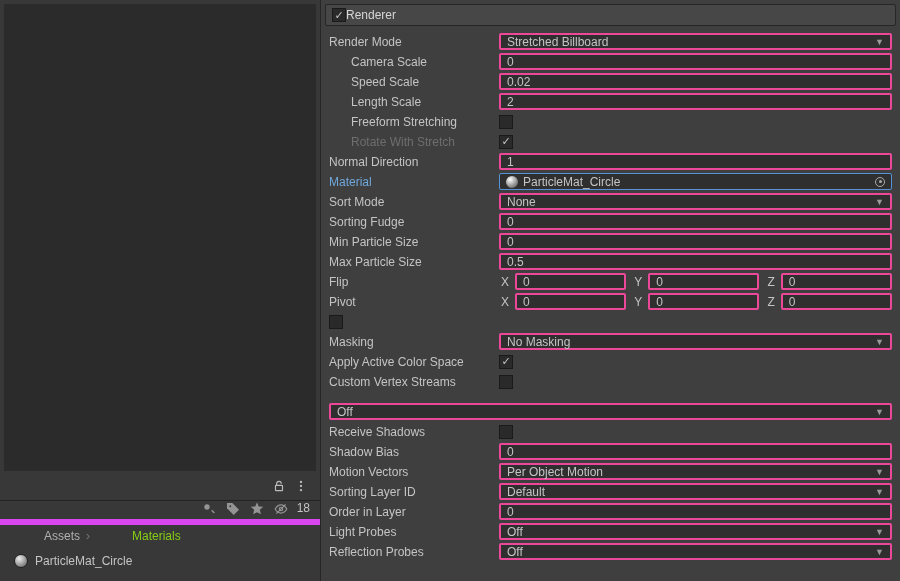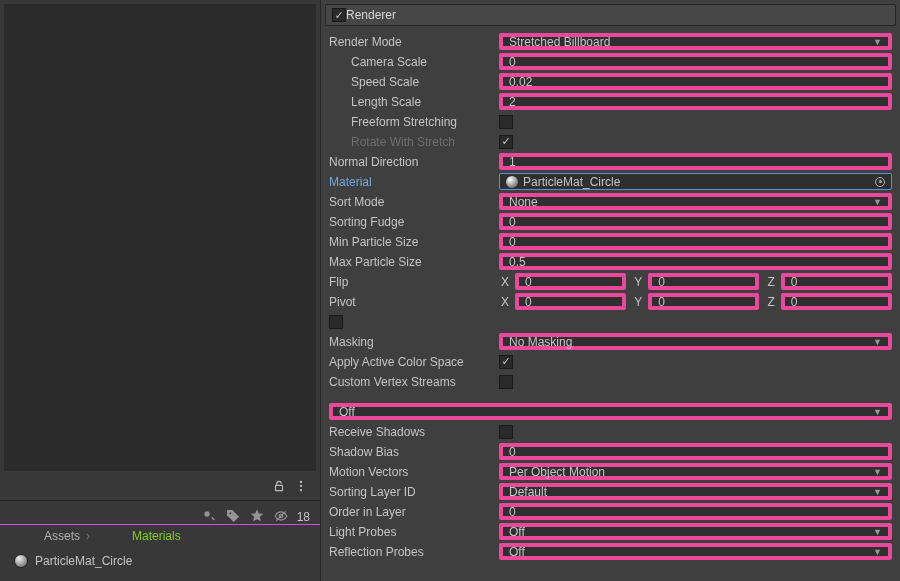--- a/index.html
+++ b/index.html
@@ -1,41 +1,41 @@
 <!DOCTYPE html>
 <html><head>
 <meta charset="utf-8">
 <style>
 * { margin:0; padding:0; box-sizing:border-box; font-family:"Segoe UI",Arial,sans-serif; font-size:12px; }
 body { background:#383838; color:#c4c4c4; width:900px; height:581px; overflow:hidden; display:flex; }
 .left-pane { width:320px; height:581px; background:#383838; display:flex; flex-direction:column; }
 .left-empty { flex:1; background:#2b2b2b; margin:4px; }
 .left-toolbar { height:26px; display:flex; justify-content:flex-end; align-items:center; gap:8px; padding-right:12px; border-bottom:1px solid #232323; }
-.left-tabs { height:24px; display:flex; justify-content:flex-end; align-items:flex-end; gap:8px; padding-right:10px; border-bottom:1px solid #d946ef; }
+.left-tabs { height:24px; display:flex; justify-content:flex-end; align-items:flex-start; gap:8px; padding-right:10px; border-bottom:6px solid #d946ef; }
 .tab-ico { width:16px; height:16px; display:flex; align-items:center; justify-content:center; opacity:.7; }
 .tab-label { color:#c4c4c4; }
 .breadcrumb { height:22px; display:flex; align-items:center; padding:0 8px; gap:6px; }
 .bc-item { color:#b0b0b0;margin-left:36px; }
 .bc-item.active { color:#84cc16; font-weight:400; }
 .bc-sep { color:#777; }
 .asset-list { flex:0 0 auto; padding:4px 8px 10px 8px; }
 .asset-row { display:flex; align-items:center; gap:7px; padding:3px 6px; }
 .mat-icon { width:14px; height:14px; border-radius:50%; background:radial-gradient(circle at 35% 30%, #eee 0%, #aaa 45%, #555 100%); border:1px solid #222; flex-shrink:0; }
 .right-pane { flex:1; height:581px; background:#3f3f3f; overflow:hidden; border-left:1px solid #262626; }
 .comp-header { height:22px; background:#474747; display:flex; align-items:center; padding:0 6px; border:1px solid #262626; border-radius:2px; margin:4px 4px 0 4px; }
 .chk { width:14px; height:14px; background:#2a2a2a; border:1px solid #1a1a1a; display:flex; align-items:center; justify-content:center; cursor:pointer; }
 .chk.checked::after { content:"✓"; color:#c4c4c4; font-size:11px; line-height:1; }
 .comp-title { color:#d6d6d6; }
 .rows { padding:6px 8px 4px 8px; }
 .row { display:flex; align-items:center; height:19px; margin-bottom:1px; }
 .lbl { width:170px; color:#c4c4c4; padding-left:0; }
 .lbl.indent { padding-left:22px; }
 .lbl.disabled { color:#6e6e6e; }
 .lbl.sel { color:#6fa8dc; }
-.fld { flex:1; height:17px; background:#2f2f2f; border:4px solid #ec4899; border-radius:2px; padding:0 6px; display:flex; align-items:center; color:#c4c4c4; position:relative; }
+.fld { flex:1; height:17px; background:#2f2f2f; border:2px solid #ec4899; border-radius:2px; padding:0 6px; display:flex; align-items:center; color:#c4c4c4; position:relative; }
 .dropdown::after { content:"▼"; position:absolute; right:6px; font-size:9px; color:#999; }
 .objfld { border:1px solid #5692d4; }
 .objfld .objicon { width:12px; height:12px; border-radius:50%; background:radial-gradient(circle at 35% 30%, #fff 0%, #aaa 45%, #444 100%); margin-right:5px; flex-shrink:0; }
 .objfld .objdot { position:absolute; right:6px; width:10px; height:10px; border:1px solid #aaa; border-radius:50%; display:flex; align-items:center; justify-content:center; }
 .objfld .objdot::after { content:""; width:3px; height:3px; background:#aaa; border-radius:50%; }
 .chkcell { width:18px; }
 .vec3 { flex:1; display:flex; align-items:center; gap:6px; }
 .vec3 .axlbl { color:#c4c4c4; margin-left:2px; }
 .vec3 .fld { flex:1; }
 .lock-icon svg, .more-icon svg { width:14px; height:14px; }

